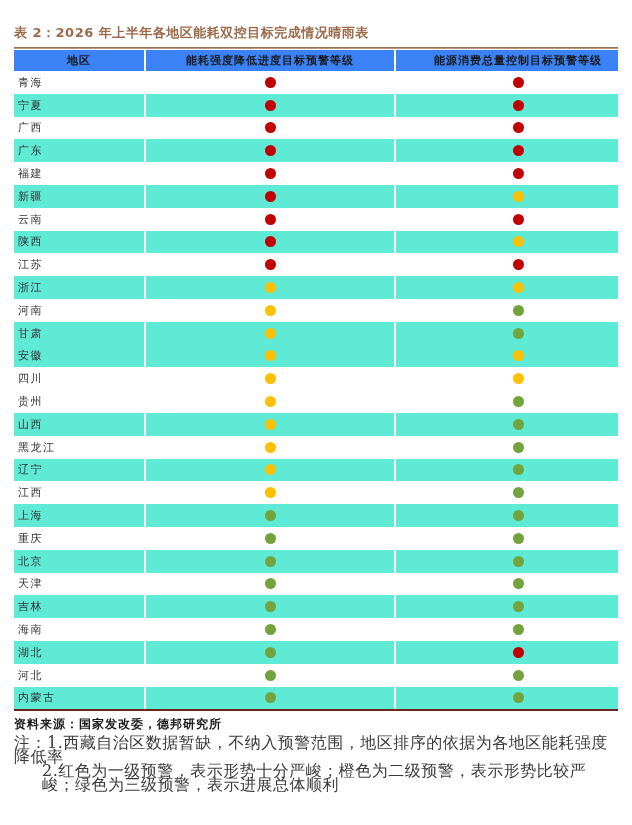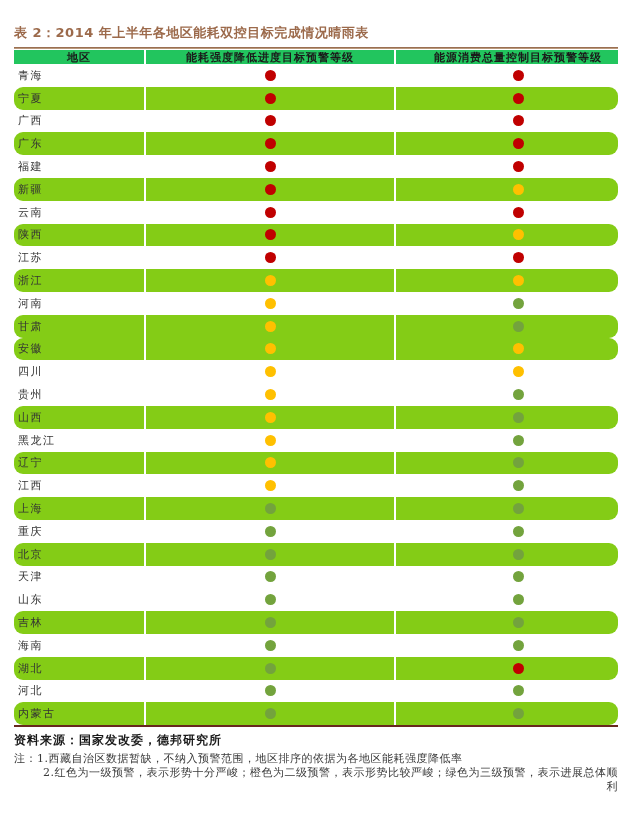--- a/index.html
+++ b/index.html
@@ -10,46 +10,46 @@
   }
   .page{padding:24px 14px 0 14px;width:604px;}
   .title{
     font-family:"DejaVu Sans","Liberation Sans",sans-serif;
     font-weight:bold;font-size:13px;color:#9C6A4B;
     letter-spacing:0.5px;margin-bottom:5px;
   }
   .title-rule{height:2px;background:linear-gradient(#8a5a3c,#c9ad92);margin-bottom:1px;}
   .table{width:100%;}
   .tr,.thead{display:flex;align-items:center;}
-  .thead{height:14px;background:#22c55e;}
+  .thead{height:21px;background:#3b82f6;}
   .tr{height:22.8px;}
-  .tr.alt{background:#84cc16;border-radius:9px;}
+  .tr.alt{background:#5eead4;}
   .td,.th{height:100%;display:flex;align-items:center;box-sizing:border-box;}
   .col1{width:132px;border-right:2px solid #ffffff;}
   .col2{width:250px;border-right:2px solid #ffffff;justify-content:center;}
   .col3{flex:1;justify-content:center;}
   .th{font-weight:bold;font-size:11px;color:#1a1a1a;letter-spacing:1px;}
   .th.col1{justify-content:center;}
   .td.col1{font-size:11px;color:#333333;letter-spacing:1.5px;padding-left:4px;}
   .dot{width:11px;height:11px;border-radius:50%;}
   .col3 .dot{transform:translateX(11px);}
   .th.col3{padding-left:22px;}
   .bottom-rule{height:2px;background:#68281D;margin-top:0px;}
   .source{
     font-size:12px;font-weight:bold;color:#1a1a1a;
     letter-spacing:1px;padding:5px 0 3px 0;
   }
-  .note{font-size:11px;color:#3a3a3a;letter-spacing:0.5px;line-height:14px;}
-  .note.indent{padding-left:28px;text-align:right;}
+  .note{font-size:16px;color:#3a3a3a;letter-spacing:0.5px;line-height:14px;}
+  .note.indent{padding-left:28px;}
 </style>
 </head>
 <body>
 
 <div class="page">
-  <div class="title">表 2：2014 年上半年各地区能耗双控目标完成情况晴雨表</div>
+  <div class="title">表 2：2026 年上半年各地区能耗双控目标完成情况晴雨表</div>
   <div class="title-rule"></div>
 
   <div class="table">
     <div class="thead">
       <div class="th col1">地区</div>
       <div class="th col2">能耗强度降低进度目标预警等级</div>
       <div class="th col3">能源消费总量控制目标预警等级</div>
     </div>
     <div id="tbody">
         <div class="tr">
@@ -245,29 +245,20 @@
           <div class="td col1">北京</div>
           <div class="td col2">
             <span class="dot" style="background: rgb(115, 163, 61);"></span>
           </div>
           <div class="td col3">
             <span class="dot" style="background: rgb(115, 163, 61);"></span>
           </div>
         </div>
         <div class="tr">
           <div class="td col1">天津</div>
-          <div class="td col2">
-            <span class="dot" style="background: rgb(115, 163, 61);"></span>
-          </div>
-          <div class="td col3">
-            <span class="dot" style="background: rgb(115, 163, 61);"></span>
-          </div>
-        </div>
-        <div class="tr">
-          <div class="td col1">山东</div>
           <div class="td col2">
             <span class="dot" style="background: rgb(115, 163, 61);"></span>
           </div>
           <div class="td col3">
             <span class="dot" style="background: rgb(115, 163, 61);"></span>
           </div>
         </div>
         <div class="tr alt">
           <div class="td col1">吉林</div>
           <div class="td col2">

